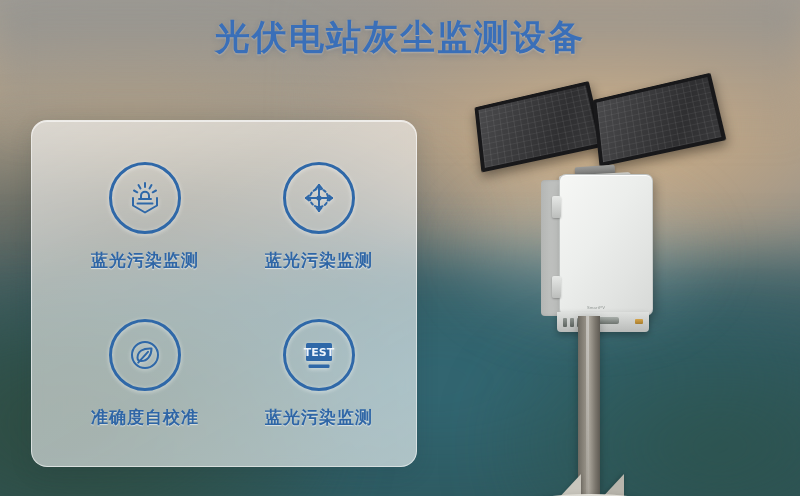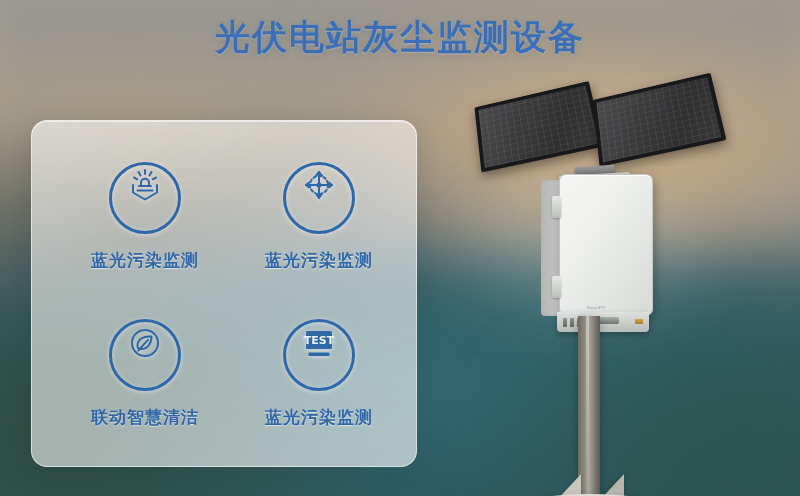--- a/index.html
+++ b/index.html
@@ -114,21 +114,21 @@
   }
   .grid{
     position:absolute;inset:0;
     display:grid;grid-template-columns:1fr 1fr;grid-template-rows:1fr 1fr;
     padding:18px 10px 14px 26px;box-sizing:border-box;
   }
   .cell{display:flex;flex-direction:column;align-items:center;justify-content:center;}
   .ring{
     width:72px;height:72px;border-radius:50%;
     border:3px solid #2f68a8;
-    display:flex;justify-content:center;
+    display:flex;align-items:center;justify-content:center;
     box-sizing:border-box;
     filter:drop-shadow(0 1px 2px rgba(255,255,255,0.55));
   }
   .flabel{
     margin-top:15px;font-size:17px;font-weight:bold;letter-spacing:1px;
     color:#2f66a6;white-space:nowrap;
     font-family:"DejaVu Sans","Liberation Sans",sans-serif;
     text-shadow:0 1px 1px rgba(255,255,255,0.6);
   }
   .icn{display:block;}
@@ -303,21 +303,21 @@
       </div>
 
       <div class="cell">
         <div class="ring">
           <svg class="icn" width="42" height="42" viewBox="0 0 42 42" fill="none" stroke="#2f68a8" stroke-width="2" stroke-linecap="round" stroke-linejoin="round">
             <circle cx="21" cy="21" r="13"></circle>
             <path d="M27.5 14.5 c0 7.5 -4.4 12.6 -10.4 12.6 c-2.1 0 -3.6 -0.9 -3.6 -3.3 c0 -6.6 5.6 -9.8 14 -9.3 z"></path>
             <path d="M14.2 28.6 L24 17.8"></path>
           </svg>
         </div>
-        <div class="flabel">联动智慧清洁</div>
+        <div class="flabel">准确度自校准</div>
       </div>
 
       <div class="cell">
         <div class="ring">
           <svg class="icn" width="42" height="42" viewBox="0 0 42 42">
             <rect x="8" y="9" width="26" height="18" rx="1.5" fill="#2f68a8"></rect>
             <rect x="10.5" y="30.5" width="21" height="3.4" rx="1" fill="#2f68a8"></rect>
             <text x="21" y="22.4" text-anchor="middle" font-family="DejaVu Sans, Liberation Sans, sans-serif" font-size="11" font-weight="bold" fill="#eef4fb">TEST</text>
           </svg>
         </div>

